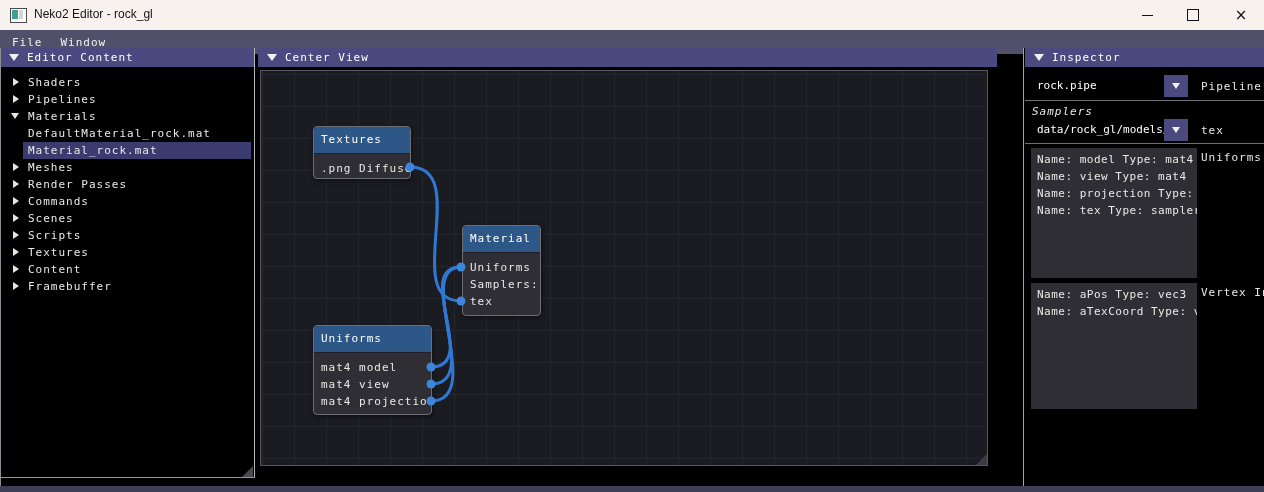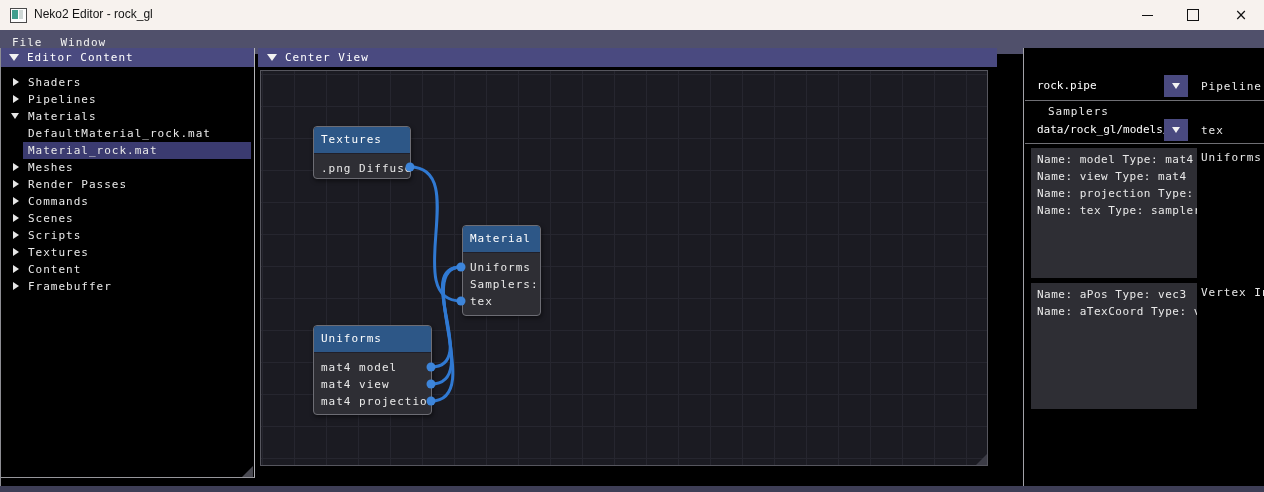--- a/index.html
+++ b/index.html
@@ -67,21 +67,21 @@
   .inspector .panel-header{position:absolute;left:1px;top:0;right:0;}
   .insp-sep{position:absolute;left:1px;right:0;height:1px;background:#6f6f74;}
   .insp-field{position:absolute;left:7px;width:133px;height:22px;line-height:22px;color:#fff;
               background:#000;padding-left:6px;box-sizing:border-box;white-space:nowrap;overflow:hidden;}
   .dd-btn{position:absolute;left:140px;width:24px;height:22px;background:#4a4a80;
           display:flex;align-items:center;justify-content:center;}
   .insp-label{position:absolute;left:177px;white-space:nowrap;letter-spacing:1px;overflow:hidden;}
   .listbox{position:absolute;left:7px;width:166px;background:#2e2e34;box-sizing:border-box;
            padding:3px 0 0 6px;overflow:hidden;}
   .list-item{height:17px;line-height:17px;white-space:nowrap;letter-spacing:0.5px;}
-  .section-label{position:absolute;left:24px;letter-spacing:1px;}
+  .section-label{position:absolute;left:8px;letter-spacing:1px;font-style:italic;}
 
   
   .bottom-strip{left:0;top:486px;width:1264px;height:6px;background:#3e3e56;}
   .edge-left{left:0;top:48px;width:1px;height:438px;background:#8d8d93;}
   .rsz{width:0;height:0;border-left:11px solid transparent;}
   .rsz-sidebar{left:242px;top:466px;border-bottom:11px solid #4a4a52;}
   .rsz-canvas{left:976px;top:454px;border-bottom:11px solid #3c3c46;}
 </style>
 </head>
 <body>
@@ -211,20 +211,24 @@
     <circle cx="150" cy="97" r="4.5"></circle>
     <circle cx="201" cy="197" r="4.5"></circle>
     <circle cx="201" cy="231" r="4.5"></circle>
     <circle cx="171" cy="297" r="4.5"></circle>
     <circle cx="171" cy="314" r="4.5"></circle>
     <circle cx="171" cy="331" r="4.5"></circle>
   </g>
 </svg>
 
 <div class="abs inspector">
+  <div class="panel-header">
+    <span class="tri-down"></span>
+    <span>Inspector</span>
+  </div>
 
   <div class="insp-field" style="top:27px">rock.pipe</div>
   <div class="dd-btn" style="top:27px">
       <span class="tri-down small"></span>
     </div>
   <div class="insp-label" style="top:32px">Pipeline</div>
 
   <div class="insp-sep" style="top:52px"></div>
 
   <div class="section-label" style="top:57px">Samplers</div>

